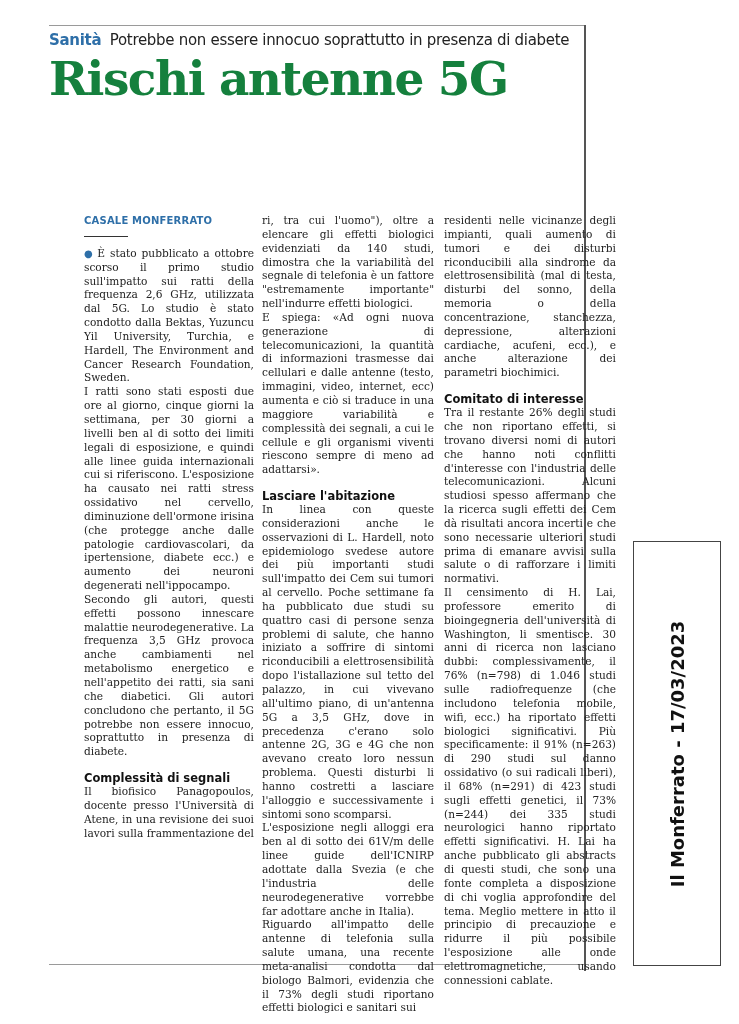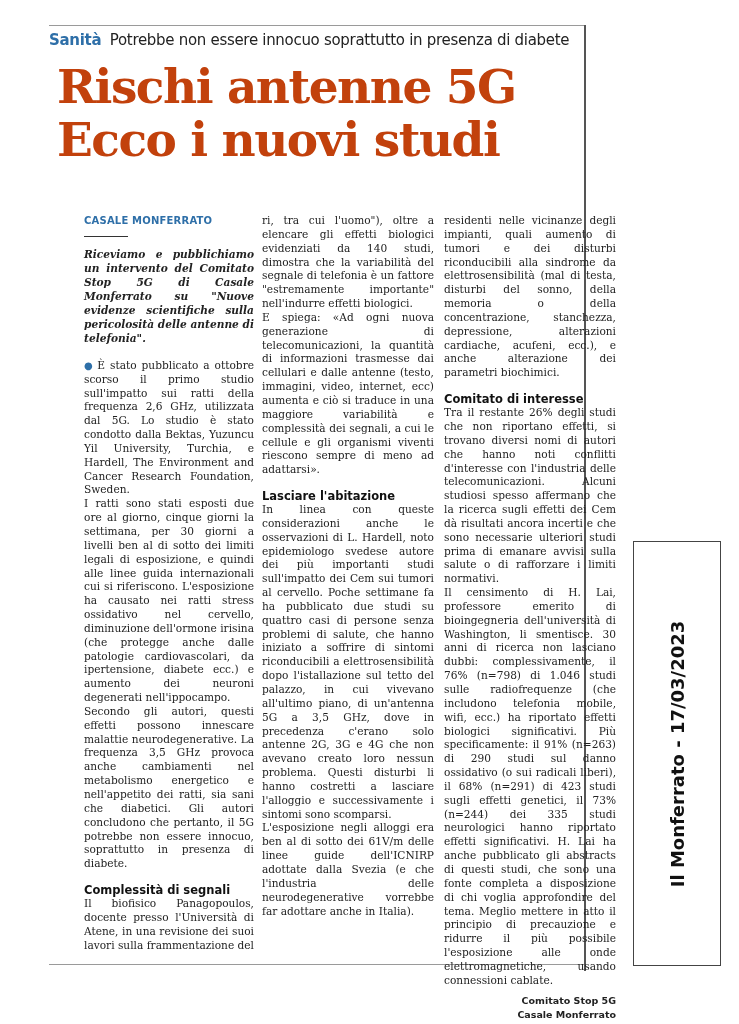--- a/index.html
+++ b/index.html
@@ -6,21 +6,21 @@
   body { width: 739px; height: 1024px; position: relative; overflow: hidden; }
   .page { position: absolute; left: 0; top: 0; width: 739px; height: 1024px; background: #fff; }
 
   .top-rule { position: absolute; left: 49px; top: 25px; width: 535px; height: 1px; background: #9a9a9a; }
   .bottom-rule { position: absolute; left: 49px; top: 964px; width: 535px; height: 1px; background: #9a9a9a; }
   .right-rule { position: absolute; left: 584px; top: 25px; width: 2px; height: 946px; background: #555; }
 
   .kicker { position: absolute; left: 49px; top: 31px; font-family: "DejaVu Sans", sans-serif; font-size: 15px; color: #222; letter-spacing: -0.3px; white-space: nowrap; }
   .kicker .section { color: #2e6fa8; font-weight: bold; margin-right: 4px; }
 
-  .headline { position: absolute; left: 49px; top: 52px; font-family: "DejaVu Serif", serif; font-weight: bold; font-size: 47px; line-height: 53px; color: #c2410c; letter-spacing: -1.5px; margin: 8px; }
+  .headline { position: absolute; left: 49px; top: 52px; font-family: "DejaVu Serif", serif; font-weight: bold; font-size: 47px; line-height: 53px; color: #15803d; letter-spacing: -1.5px; margin: 0; }
 
   .col { position: absolute; top: 214px; font-family: "DejaVu Serif", serif; font-size: 10.6px; line-height: 13.85px; color: #222; text-align: justify; margin-left: 34px; }
   .col p { margin: 0; text-indent: 0; }
   .col1 { left: 50px; width: 170px; }
   .col2 { left: 228px; width: 172px; top: 214px; }
   .col3 { left: 410px; width: 172px; top: 214px; }
 
   .dateline { font-family: "DejaVu Sans", sans-serif; font-weight: bold; font-size: 10px; color: #2e6fa8; letter-spacing: 0.2px; margin-top: 4px; }
   .dateline-rule { width: 44px; height: 1px; background: #333; margin: 8px 0 10px 0; }
   .intro { font-style: italic; font-weight: bold; font-size: 10.6px; line-height: 14px; color: #222; margin-bottom: 14px !important; }
@@ -39,49 +39,44 @@
   <div class="right-rule"></div>
   <div class="bottom-rule"></div>
 
   <div class="kicker">
     <span class="section">Sanità</span>
     <span>Potrebbe non essere innocuo soprattutto in presenza di diabete</span>
   </div>
 
   <h1 class="headline">
     <span>Rischi antenne 5G</span><br>
-    <span>Ecco i nuovi studi</span>
   </h1>
 
   <div class="col col1">
     <p class="dateline">CASALE MONFERRATO</p>
     <div class="dateline-rule"></div>
-    <p class="intro">Riceviamo e pubblichiamo un intervento del Comitato Stop 5G di Casale Monferrato su "Nuove evidenze scientifiche sulla pericolosità delle antenne di telefonia".</p>
     <p><span class="bullet">●</span><span>È stato pubblicato a ottobre scorso il primo studio sull'impatto sui ratti della frequenza 2,6 GHz, utilizzata dal 5G. Lo studio è stato condotto dalla Bektas, Yuzuncu Yil University, Turchia, e Hardell, The Environment and Cancer Research Foundation, Sweden.</span></p>
     <p>I ratti sono stati esposti due ore al giorno, cinque giorni la settimana, per 30 giorni a livelli ben al di sotto dei limiti legali di esposizione, e quindi alle linee guida internazionali cui si riferiscono. L'esposizione ha causato nei ratti stress ossidativo nel cervello, diminuzione dell'ormone irisina (che protegge anche dalle patologie cardiovascolari, da ipertensione, diabete ecc.) e aumento dei neuroni degenerati nell'ippocampo.</p>
     <p>Secondo gli autori, questi effetti possono innescare malattie neurodegenerative. La frequenza 3,5 GHz provoca anche cambiamenti nel metabolismo energetico e nell'appetito dei ratti, sia sani che diabetici. Gli autori concludono che pertanto, il 5G potrebbe non essere innocuo, soprattutto in presenza di diabete.</p>
     <p class="subhead">Complessità di segnali</p>
     <p style="height:56px;overflow:hidden;">Il biofisico Panagopoulos, docente presso l'Università di Atene, in una revisione dei suoi lavori sulla frammentazione del Dna nelle cellule riproduttive di mosche femmine (importanti perché "i processi cellulari di base sono identici dagli insetti ai mammife-</p>
   </div>
 
   <div class="col col2">
     <p>ri, tra cui l'uomo"), oltre a elencare gli effetti biologici evidenziati da 140 studi, dimostra che la variabilità del segnale di telefonia è un fattore "estremamente importante" nell'indurre effetti biologici.</p>
     <p>E spiega: «Ad ogni nuova generazione di telecomunicazioni, la quantità di informazioni trasmesse dai cellulari e dalle antenne (testo, immagini, video, internet, ecc) aumenta e ciò si traduce in una maggiore variabilità e complessità dei segnali, a cui le cellule e gli organismi viventi riescono sempre di meno ad adattarsi».</p>
     <p class="subhead">Lasciare l'abitazione</p>
     <p>In linea con queste considerazioni anche le osservazioni di L. Hardell, noto epidemiologo svedese autore dei più importanti studi sull'impatto dei Cem sui tumori al cervello. Poche settimane fa ha pubblicato due studi su quattro casi di persone senza problemi di salute, che hanno iniziato a soffrire di sintomi riconducibili a elettrosensibilità dopo l'istallazione sul tetto del palazzo, in cui vivevano all'ultimo piano, di un'antenna 5G a 3,5 GHz, dove in precedenza c'erano solo antenne 2G, 3G e 4G che non avevano creato loro nessun problema. Questi disturbi li hanno costretti a lasciare l'alloggio e successivamente i sintomi sono scomparsi.</p>
     <p>L'esposizione negli alloggi era ben al di sotto dei 61V/m delle linee guide dell'ICNIRP adottate dalla Svezia (e che l'industria delle neurodegenerative vorrebbe far adottare anche in Italia).</p>
+    <p>Riguardo all'impatto delle antenne di telefonia sulla salute umana, una recente meta-analisi condotta dal biologo Balmori, evidenzia che il 73% degli studi riportano effetti biologici e sanitari sui</p>
   </div>
 
   <div class="col col3">
     <p>residenti nelle vicinanze degli impianti, quali aumento di tumori e dei disturbi riconducibili alla sindrome da elettrosensibilità (mal di testa, disturbi del sonno, della memoria o della concentrazione, stanchezza, depressione, alterazioni cardiache, acufeni, ecc.), e anche alterazione dei parametri biochimici.</p>
     <p class="subhead">Comitato di interesse</p>
     <p>Tra il restante 26% degli studi che non riportano effetti, si trovano diversi nomi di autori che hanno noti conflitti d'interesse con l'industria delle telecomunicazioni. Alcuni studiosi spesso affermano che la ricerca sugli effetti dei Cem dà risultati ancora incerti e che sono necessarie ulteriori studi prima di emanare avvisi sulla salute o di rafforzare i limiti normativi.</p>
     <p>Il censimento di H. Lai, professore emerito di bioingegneria dell'università di Washington, li smentisce. 30 anni di ricerca non lasciano dubbi: complessivamente, il 76% (n=798) di 1.046 studi sulle radiofrequenze (che includono telefonia mobile, wifi, ecc.) ha riportato effetti biologici significativi. Più specificamente: il 91% (n=263) di 290 studi sul danno ossidativo (o sui radicali liberi), il 68% (n=291) di 423 studi sugli effetti genetici, il 73% (n=244) dei 335 studi neurologici hanno riportato effetti significativi. H. Lai ha anche pubblicato gli abstracts di questi studi, che sono una fonte completa a disposizione di chi voglia approfondire del tema. Meglio mettere in atto il principio di precauzione e ridurre il più possibile l'esposizione alle onde elettromagnetiche, usando connessioni cablate.</p>
-    <p class="signature">
-      <span>Comitato Stop 5G</span><br>
-      <span>Casale Monferrato</span>
-    </p>
   </div>
 
   <div class="source-box">
     <div class="source-label">Il Monferrato - 17/03/2023</div>
   </div>
 </div>
 
 </body></html>

